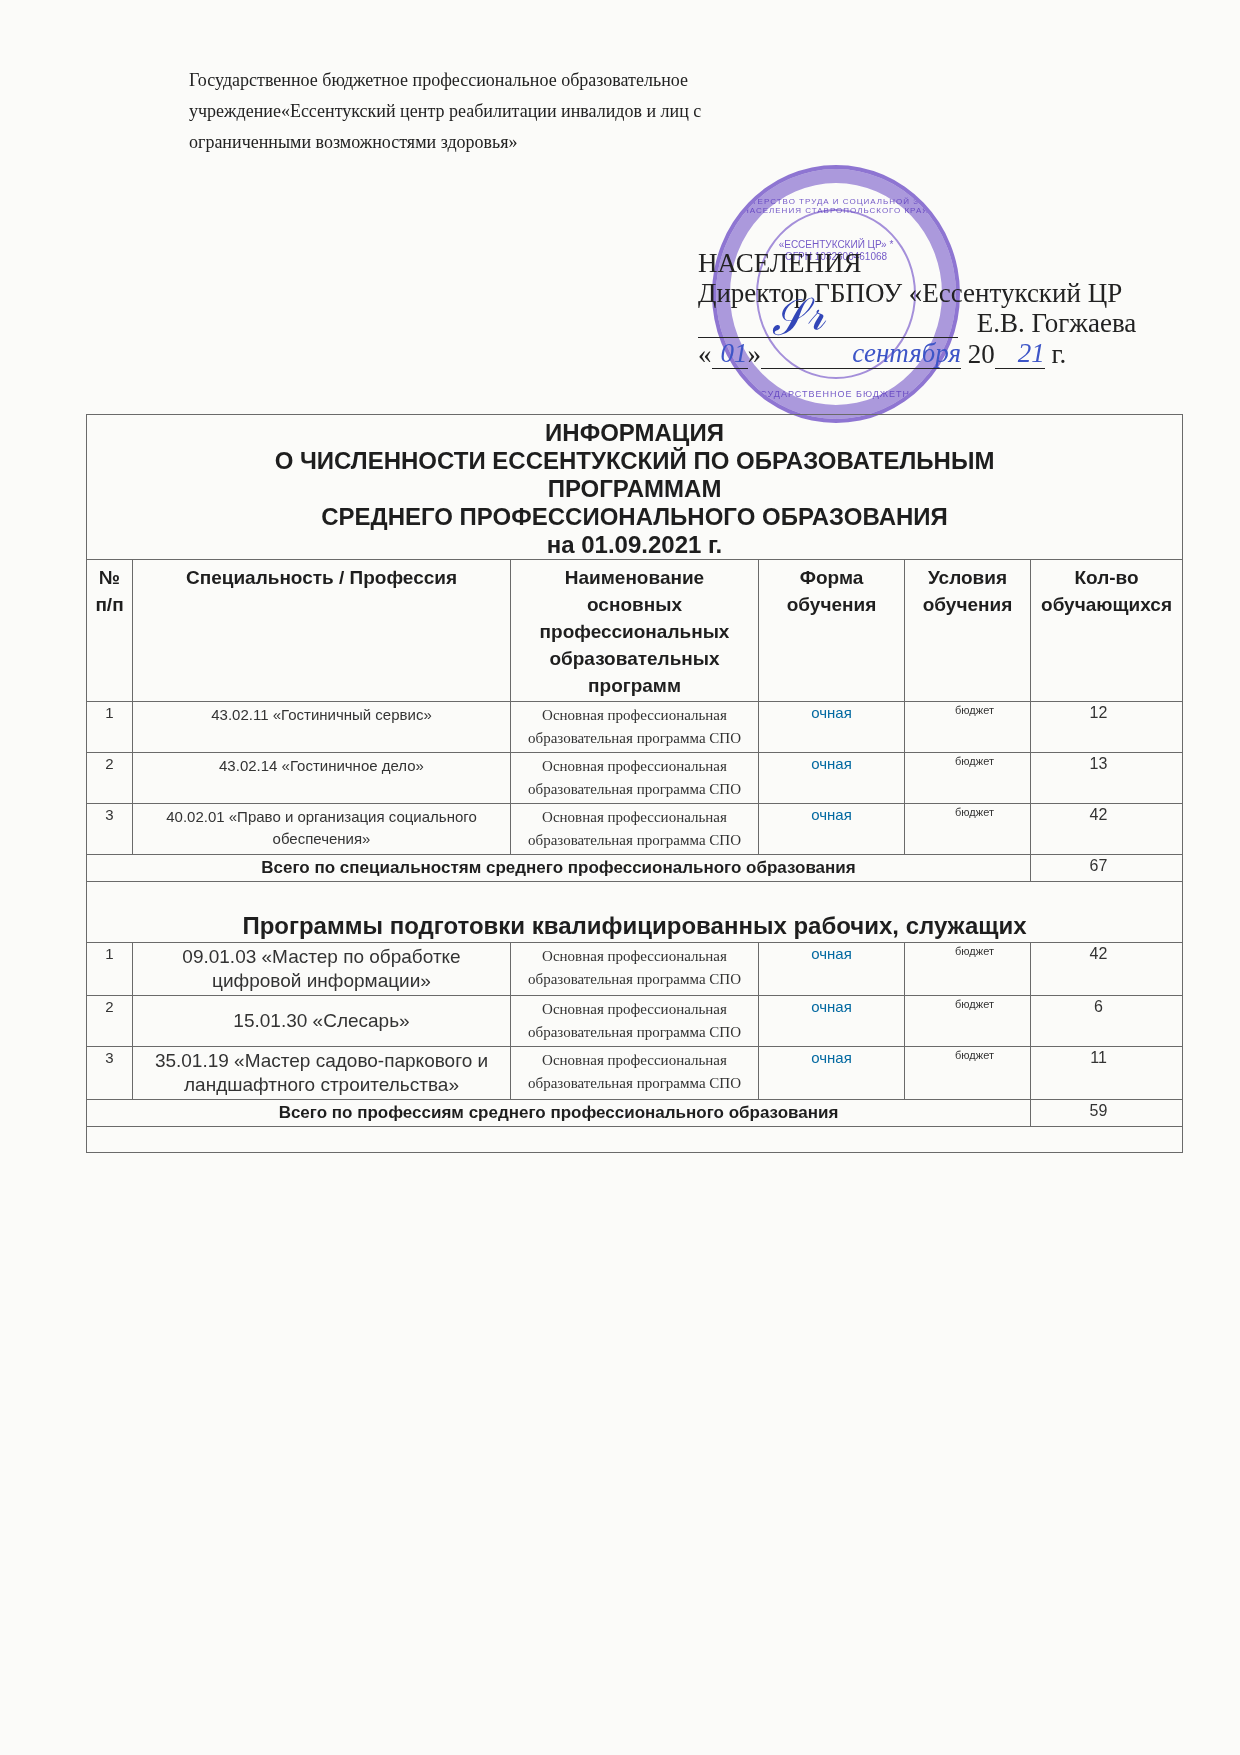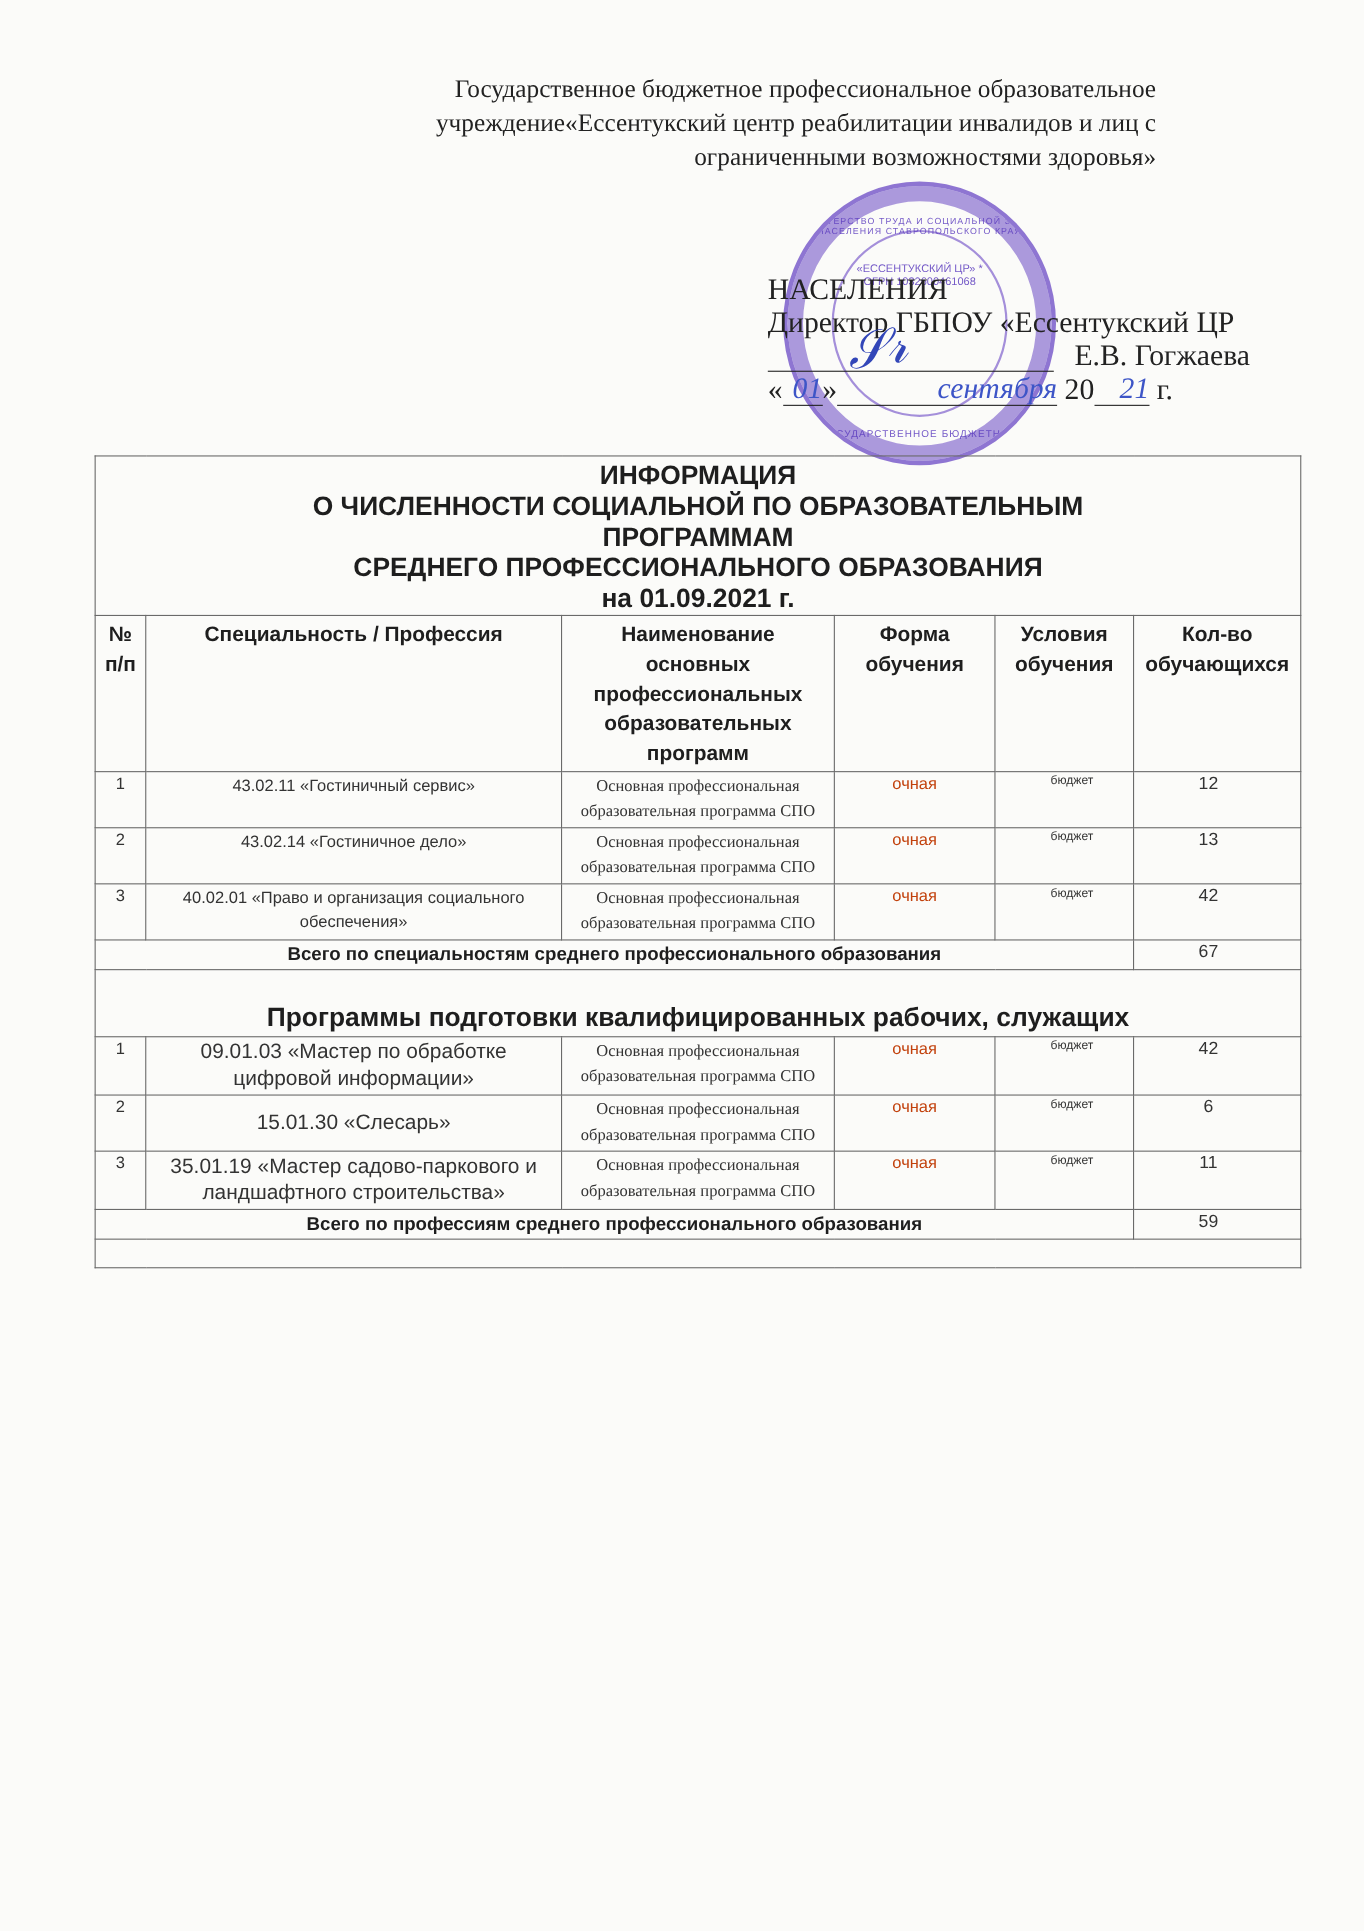--- a/index.html
+++ b/index.html
@@ -5,22 +5,22 @@
     html, body { margin: 0; padding: 0; }
     body {
       width: 1240px; height: 1755px;
       background: #fbfbf9;
       font-family: "Liberation Serif", serif;
       color: #1e1e1e;
       position: relative;
       overflow: hidden;
     }
     .org-header {
-      position: absolute; top: 65px; left: 211px; width: 840px;
-      text-align: right; font-size: 23px; line-height: 31px;
+      position: absolute; top: 65px; left: 189px; width: 840px;
+      text-align: left; font-size: 18px; line-height: 31px;
       color: #222;
     }
     .stamp {
       position: absolute; left: 712px; top: 165px; width: 240px; height: 250px;
       border-radius: 50%;
       border: 4px solid rgba(106, 72, 196, 0.75);
       box-shadow: inset 0 0 0 10px rgba(255,255,255,0), inset 0 0 0 14px rgba(106,72,196,0.55);
       color: rgba(92, 60, 190, 0.85);
       overflow: hidden;
     }
@@ -71,21 +71,21 @@
     .title-cell {
       text-align: center; font-weight: bold !important; font-size: 24px; line-height: 28px;
       padding: 4px 10px 0 10px !important;
     }
     .head-cell { font-weight: bold !important; font-size: 19px; line-height: 27px; text-align: left; padding-top: 4px !important; }
     .section-cell { text-align: center; font-weight: bold !important; font-size: 24px; line-height: 28px; padding: 2px !important; }
     .section-cell.tall { padding-top: 30px !important; }
     .num-cell { font-size: 15px; color: #333; }
     .spec-cell { font-size: 15px; line-height: 22px; color: #333; }
     .prog-cell { font-size: 15px; line-height: 23px; color: #333; font-family: Liberation Serif, serif; }
-    .form-cell { font-size: 15px; text-align: center; color: #c2410c; }
+    .form-cell { font-size: 15px; text-align: center; color: #0369a1; }
     .cond-cell { font-size: 11px; text-align: left; padding-left: 20px !important; color: #333; }
     .count-cell { font-size: 16px; text-align: right; padding-right: 22px !important; color: #333; }
     .total-label { font-weight: bold !important; font-size: 17px; padding: 3px 6px !important; }
     .total-value { font-size: 16px; text-align: right; padding-right: 22px !important; color: #333; }
     .spec-cell.middle { vertical-align: middle !important; }
   </style>
 </head>
 <body>
 
 <div class="org-header">
@@ -123,21 +123,21 @@
     <col style="width:378px">
     <col style="width:248px">
     <col style="width:146px">
     <col style="width:126px">
     <col style="width:152px">
   </colgroup>
   <tbody>
       <tr>
     <td colspan="6" class="title-cell">
       <div>ИНФОРМАЦИЯ</div>
-      <div>О ЧИСЛЕННОСТИ СОЦИАЛЬНОЙ ПО  ОБРАЗОВАТЕЛЬНЫМ</div>
+      <div>О ЧИСЛЕННОСТИ ЕССЕНТУКСКИЙ ПО  ОБРАЗОВАТЕЛЬНЫМ</div>
       <div>ПРОГРАММАМ</div>
       <div>СРЕДНЕГО ПРОФЕССИОНАЛЬНОГО ОБРАЗОВАНИЯ</div>
       <div>на 01.09.2021 г.</div>
     </td>
   </tr>
   <tr style="height:136px;">
     <th class="head-cell">№ п/п</th>
     <th class="head-cell">Специальность / Профессия</th>
     <th class="head-cell">Наименование основных профессиональных образовательных программ</th>
     <th class="head-cell">Форма обучения</th>

